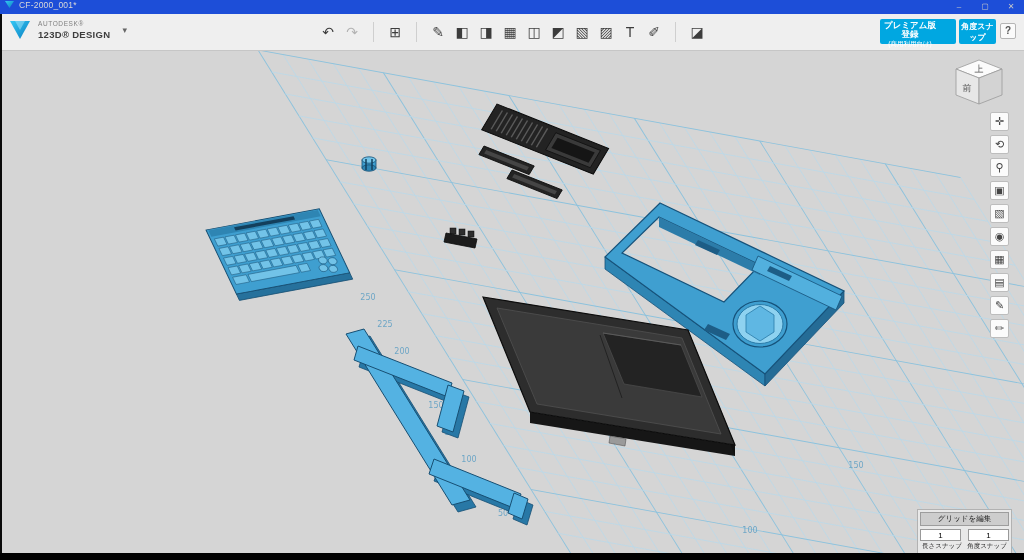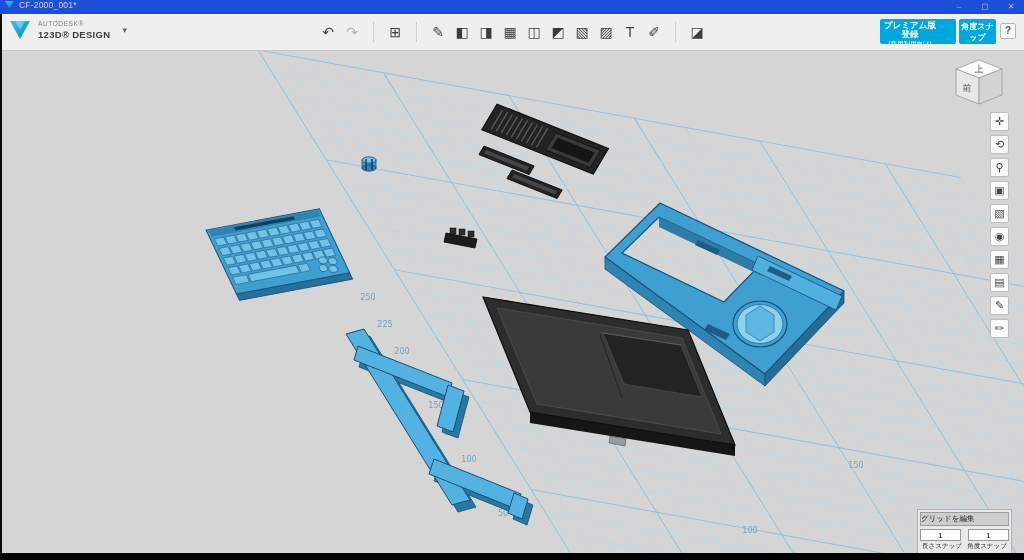--- a/index.html
+++ b/index.html
@@ -42,21 +42,21 @@
   
   .viewcube{position:absolute;right:16px;top:56px;z-index:4;}
   .cube-label{font-size:9px;fill:#555;text-anchor:middle;font-family:"DejaVu Sans",sans-serif;}
   .side-toolbar{position:absolute;right:15px;top:112px;z-index:4;display:flex;flex-direction:column;}
   .side-btn{width:19px;height:19px;font-size:11px;line-height:17px;text-align:center;color:#454545;background:#fbfbfb;border:1px solid #bdbdbd;border-radius:2px;padding:0;margin-bottom:4px;cursor:default;}
   
   .grid-panel{
     position:absolute;right:12px;top:509px;width:95px;z-index:4;
     background:rgba(234,234,234,.92);border:1px solid #b2b2b2;padding:2px;box-sizing:border-box;
   }
-  .grid-panel-header{display:block;width:100%;background:#cdcdcd;border:1px solid #9d9d9d;font-size:7.5px;color:#222;text-align:left;padding:1px 0;box-sizing:border-box;}
+  .grid-panel-header{display:block;width:100%;background:#cdcdcd;border:1px solid #9d9d9d;font-size:7.5px;color:#222;text-align:center;padding:1px 0;box-sizing:border-box;}
   .snap-row{display:flex;justify-content:space-between;margin-top:3px;}
   .snap-input{width:41px;height:12px;font-size:8px;text-align:center;border:1px solid #999;background:#fff;padding:0;box-sizing:border-box;font-family:"Liberation Sans",sans-serif;}
   .snap-labels{display:flex;justify-content:space-between;margin-top:1px;}
   .snap-label{width:44px;font-size:6.5px;color:#222;text-align:center;}
   
   #scene{position:absolute;left:0;top:0;z-index:1;}
   .axis-num{font-size:8px;fill:#6ea6c6;text-anchor:middle;font-family:"DejaVu Sans",sans-serif;}
   
   .edge-left{position:absolute;left:0;top:14px;width:2px;height:546px;background:#0a0a0a;z-index:6;}
   .edge-bottom{position:absolute;left:0;top:553px;width:1024px;height:7px;background:#000;z-index:6;}

